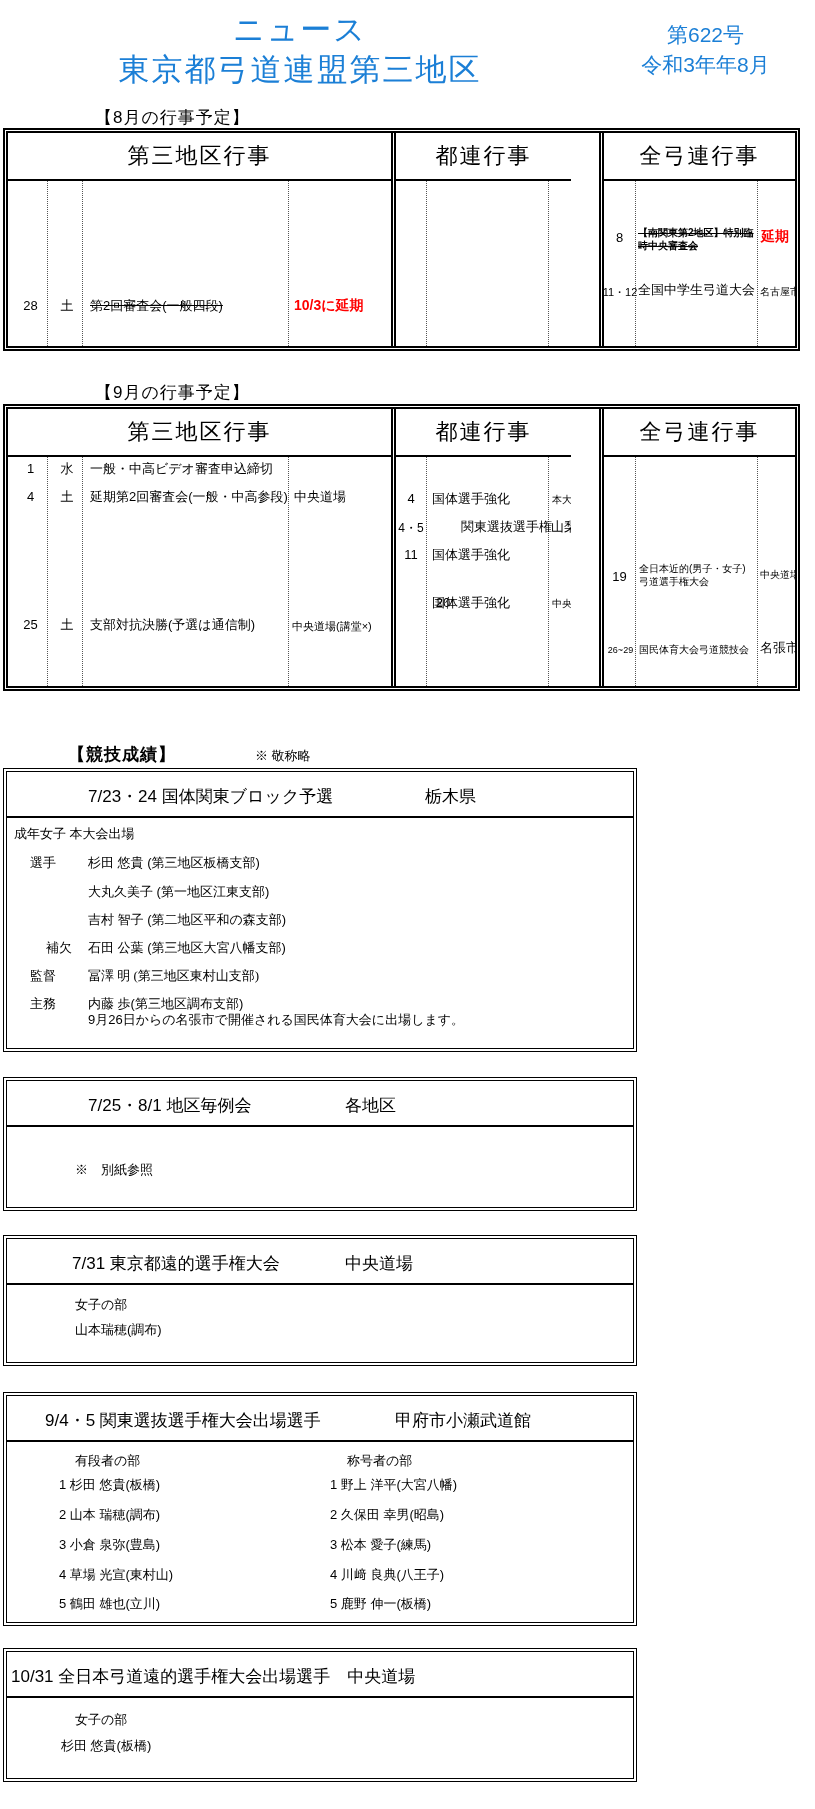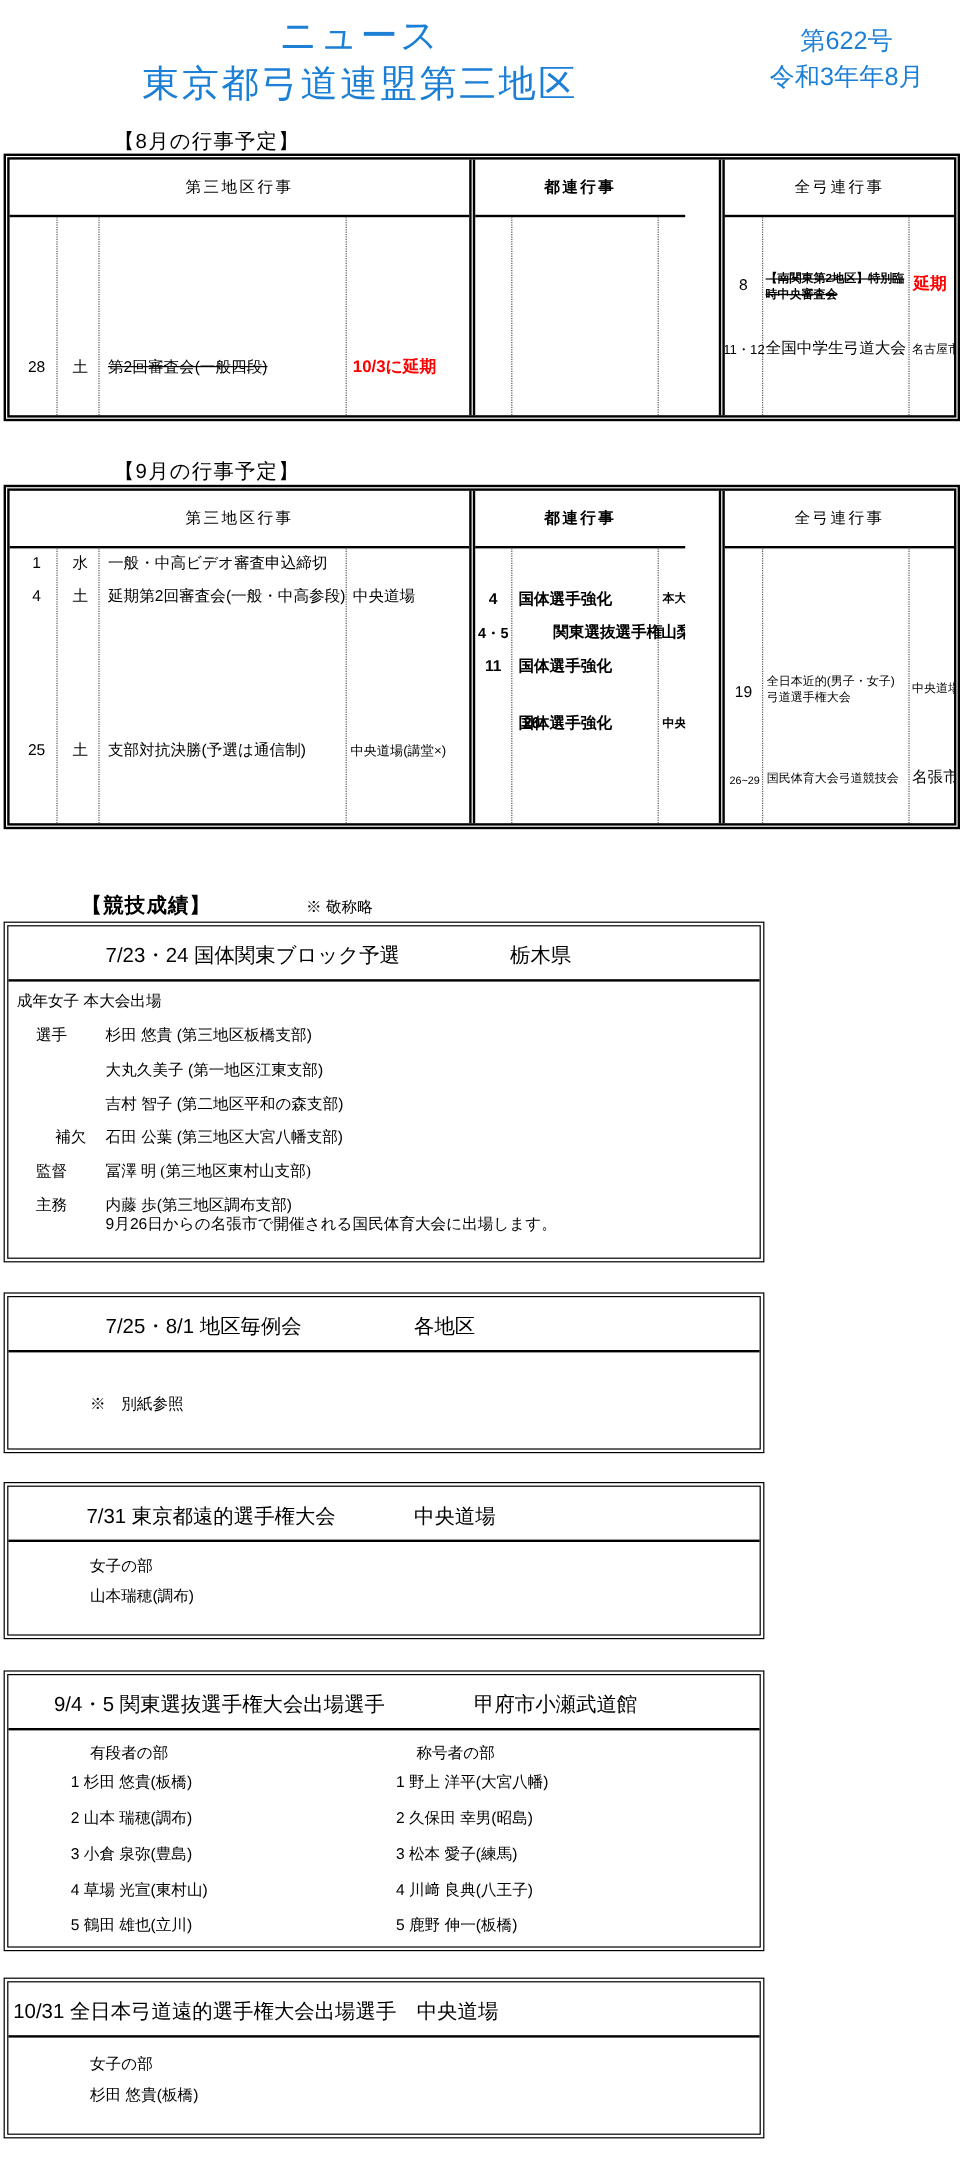--- a/index.html
+++ b/index.html
@@ -12,24 +12,24 @@
     color:#1b7fd6;font-size:31px;line-height:40px;letter-spacing:2px;}
   .issue-block{position:absolute;left:598px;top:20px;width:215px;text-align:center;
     color:#1b7fd6;font-size:21px;line-height:30px;}
   
   .sec-h{position:absolute;font-size:17px;letter-spacing:1px;white-space:nowrap;}
   .sec-note{position:absolute;font-size:13px;white-space:nowrap;}
   
   .sched-table{position:absolute;left:3px;width:797px;border:5px double #000;box-sizing:border-box;}
   .panel{position:absolute;top:0;bottom:0;display:flex;flex-direction:column;box-sizing:border-box;}
   .panel-district{left:0;width:383px;}
-  .panel-toren{left:383px;width:180px;border-left:5px double #000;font-weight:bold;}
+  .panel-toren{left:383px;width:180px;border-left:5px double #000;}
   .panel-zen{left:591px;width:196px;border-left:5px double #000;}
   .panel-header{height:46px;border-bottom:2px solid #000;display:flex;align-items:center;
-    justify-content:center;font-size:13px;letter-spacing:2px;flex:none;}
+    justify-content:center;font-size:22px;letter-spacing:2px;flex:none;}
   .panel-body{position:relative;flex:1;overflow:hidden;}
   .vl{position:absolute;top:0;bottom:0;width:0;border-left:1px dotted #555;}
   .c{position:absolute;white-space:nowrap;font-size:13px;line-height:16px;}
   .ctr{text-align:center;}
   .small{font-size:10px;line-height:13px;}
   .tiny{font-size:9px;line-height:12px;}
   .sz11{font-size:11px;}
   .sz12{font-size:12px;}
   .strike{text-decoration:line-through;}
   .red{color:#ff0000;font-weight:bold;font-size:14px;}
@@ -232,17 +232,17 @@
       <div class="c" style="left:323px;top:154px;">5 鹿野 伸一(板橋)</div>
     </div>
   </div>
 
   <div class="result-box" style="top:1648px;height:134px;">
     <div class="box-title">
       <span class="bt" style="left:4px;">10/31 全日本弓道遠的選手権大会出場選手　中央道場</span>
     </div>
     <div class="box-body">
       <div class="c" style="left:68px;top:14px;">女子の部</div>
-      <div class="c" style="left:68px;top:40px;">杉田 悠貴(板橋)</div>
+      <div class="c" style="left:54px;top:40px;">杉田 悠貴(板橋)</div>
     </div>
   </div>
 
 </div>
 
 </body></html>

